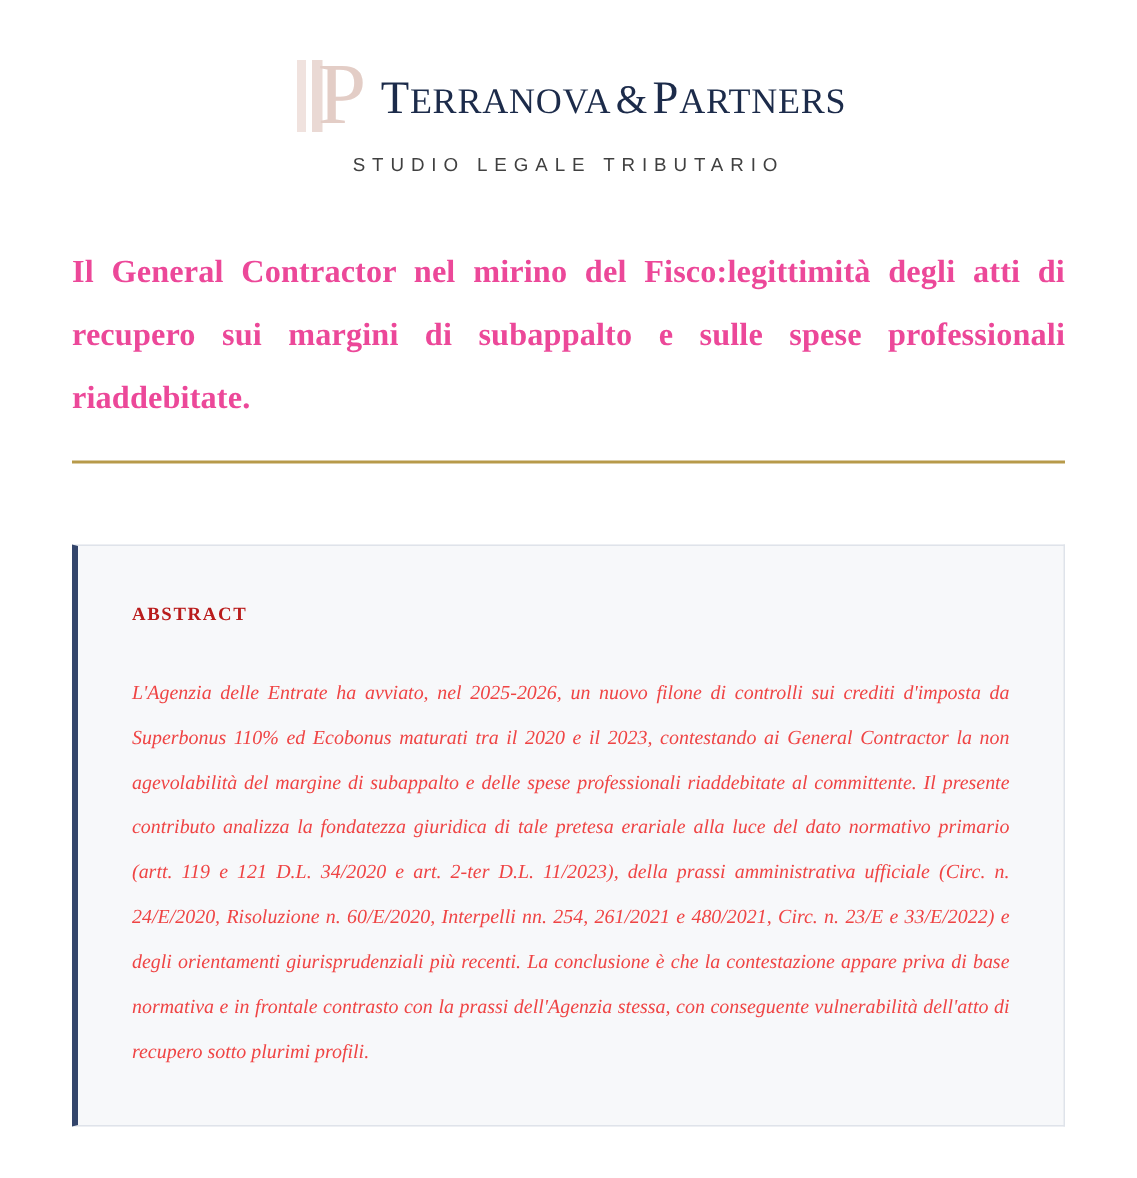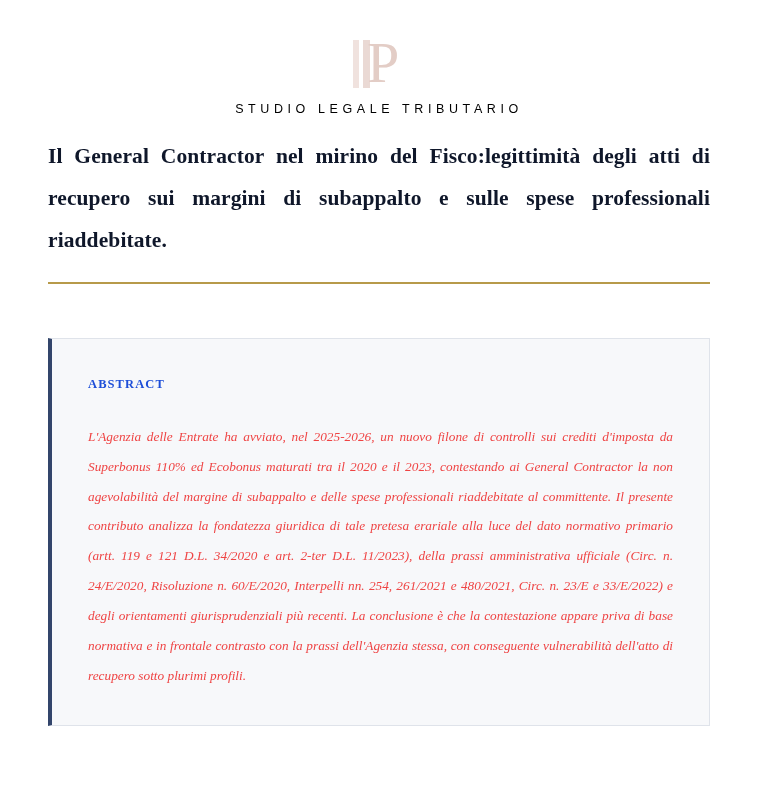--- a/index.html
+++ b/index.html
@@ -81,31 +81,31 @@
   }
   .logo-word .amp {
     font-size: 27px;
     padding: 0 3px;
   }
   .logo-sub {
     margin-top: 8px;
     font-family: "Liberation Sans", sans-serif;
     font-size: 12.5px;
     letter-spacing: 4.6px;
-    color: #000000;
+    color: #404040;
     text-align: center;
   }
 
   
   .title {
-    margin: 20px 48px 0 48px;
+    margin: 44px 48px 0 48px;
     font-family: "Liberation Serif", serif;
     font-size: 21.5px;
     font-weight: bold;
-    color: #0f172a;
+    color: #ec4899;
     text-align: justify;
     text-align-last: left;
     line-height: 1.95;
     letter-spacing: 0.1px;
   }
 
   
   .divider {
     margin: 20px 48px 0 48px;
     height: 2px;
@@ -119,21 +119,21 @@
     background: #f7f8fa;
     border-left: 4px solid #33456b;
     box-sizing: border-box;
     padding: 38px 36px 34px 36px;
   }
   .abstract-label {
     font-family: "Liberation Serif", serif;
     font-size: 12.5px;
     font-weight: bold;
     letter-spacing: 1.1px;
-    color: #1d4ed8;
+    color: #b91c1c;
     margin-bottom: 30px;
   }
   .abstract-text {
     font-family: "Liberation Serif", serif;
     font-style: italic;
     font-size: 13.3px;
     line-height: 2.25;
     color: #ef4444;
     text-align: justify;
     text-align-last: left;
@@ -144,20 +144,23 @@
 
 <div class="page">
 
   <div class="logo-block">
     <div class="logo-row">
       <span class="logo-mark">
         <span class="bar2"></span>
         <span class="bar"></span>
         <span class="pglyph">P</span>
       </span>
+      <span class="logo-word">
+        <span class="cap">T</span><span class="sm">ERRANOVA</span><span class="amp">&amp;</span><span class="cap">P</span><span class="sm">ARTNERS</span>
+      </span>
     </div>
     <div class="logo-sub">STUDIO LEGALE TRIBUTARIO</div>
   </div>
 
   <div class="title">Il General Contractor nel mirino del Fisco:legittimità degli atti di recupero sui margini di subappalto e sulle spese professionali riaddebitate.</div>
 
   <div class="divider"></div>
 
   <div class="abstract-box">
     <div class="abstract-label">ABSTRACT</div>

